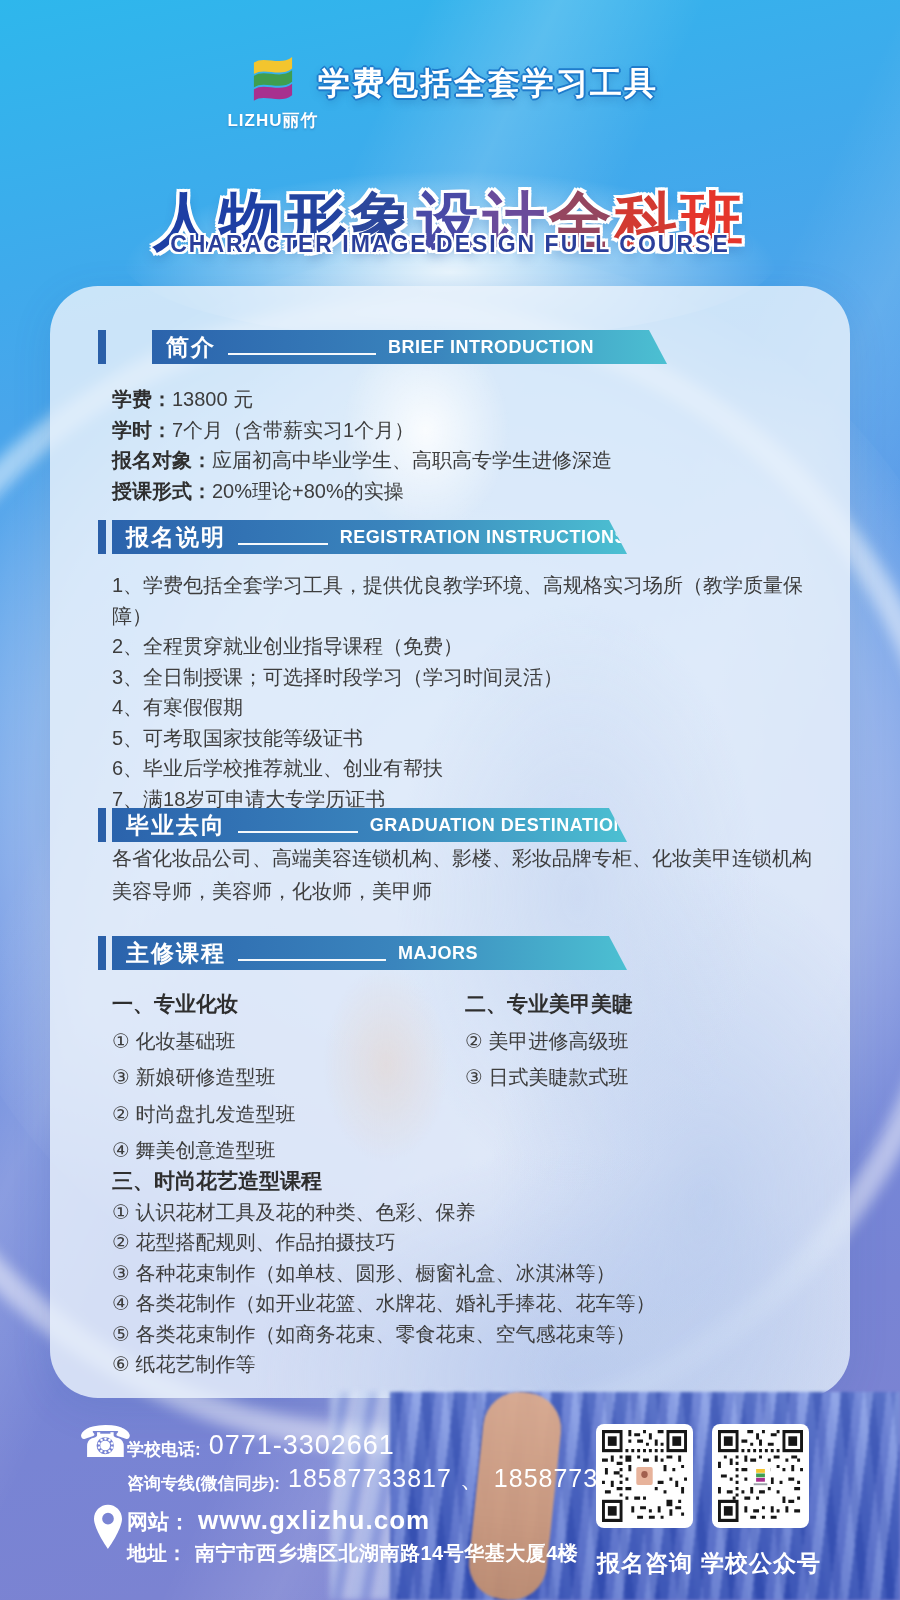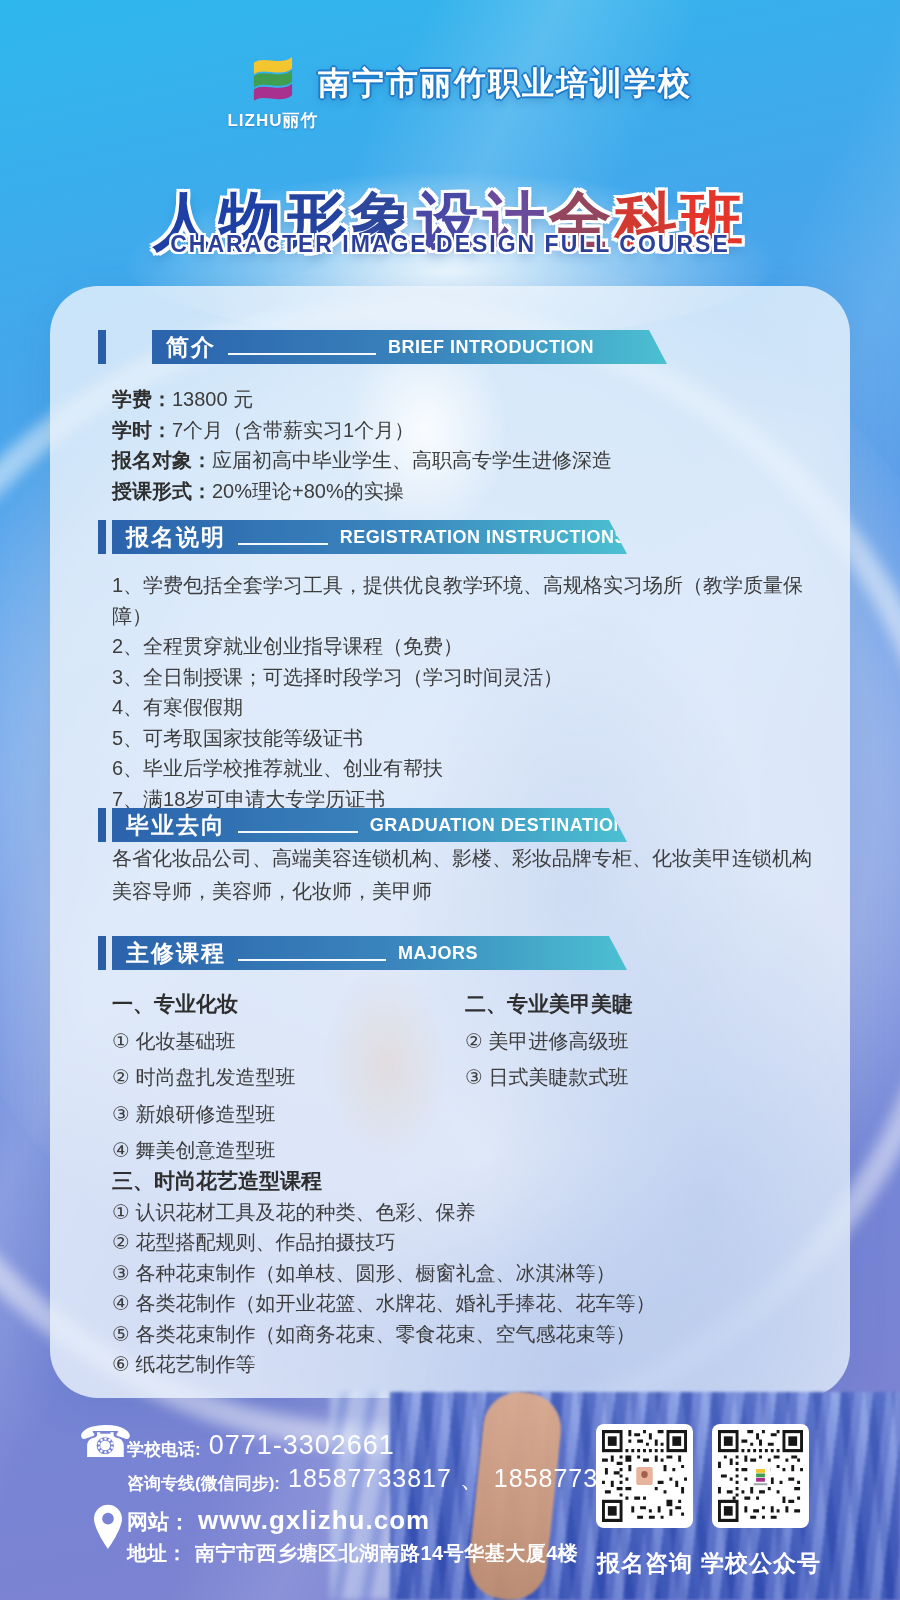--- a/index.html
+++ b/index.html
@@ -105,21 +105,21 @@
   <div class="arc"></div>
 
   <div class="logo-wrap">
     <svg width="42" height="50" viewBox="0 0 44 52">
       <path d="M2 10 C12 2, 30 14, 42 4 L42 16 C30 26, 12 14, 2 22 Z" fill="#f3c52e"></path>
       <path d="M2 24 C12 16, 30 28, 42 18 L42 30 C30 40, 12 28, 2 36 Z" fill="#3f9e4f"></path>
       <path d="M2 38 C12 30, 30 42, 42 32 L42 44 C30 54, 12 42, 2 50 Z" fill="#a8308f"></path>
     </svg>
     <div class="logo-brand">LIZHU丽竹</div>
   </div>
-  <div class="school-name">南宁市丽竹职业培训学校</div>
+  <div class="school-name">学费包括全套学习工具</div>
 
   <h1 class="main-title"><span style="color: rgb(30, 63, 164);">人</span><span style="color: rgb(30, 63, 164);">物</span><span style="color: rgb(35, 67, 159);">形</span><span style="color: rgb(44, 71, 156);">象</span><span style="color: rgb(74, 74, 166);">设</span><span style="color: rgb(106, 75, 155);">计</span><span style="color: rgb(149, 70, 95);">全</span><span style="color: rgb(210, 58, 49);">科</span><span style="color: rgb(229, 53, 43);">班</span></h1>
   <div class="subtitle">CHARACTER IMAGE DESIGN FULL COURSE</div>
 
   <div class="card">
     <div class="card-photo"></div>
 
     <div class="banner" style="top:44px;gap:40px;">
       <div class="banner-bar"></div>
       <div class="banner-plate">
@@ -171,22 +171,22 @@
       <div class="banner-plate">
         <span class="banner-title">主修课程</span>
         <span class="banner-line"></span>
         <span class="banner-en">MAJORS</span>
       </div>
     </div>
 
     <div class="majors-col1 body-text">
       <div class="group-heading">一、专业化妆</div>
       <div>① 化妆基础班</div>
+      <div>③ 新娘研修造型班</div>
       <div>② 时尚盘扎发造型班</div>
-      <div>③ 新娘研修造型班</div>
       <div>④ 舞美创意造型班</div>
     </div>
     <div class="majors-col2 body-text">
       <div class="group-heading">二、专业美甲美睫</div>
       <div>② 美甲进修高级班</div>
       <div>③ 日式美睫款式班</div>
     </div>
     <div class="majors-group3 body-text">
       <div class="group-heading">三、时尚花艺造型课程</div>
       <div>① 认识花材工具及花的种类、色彩、保养</div>

